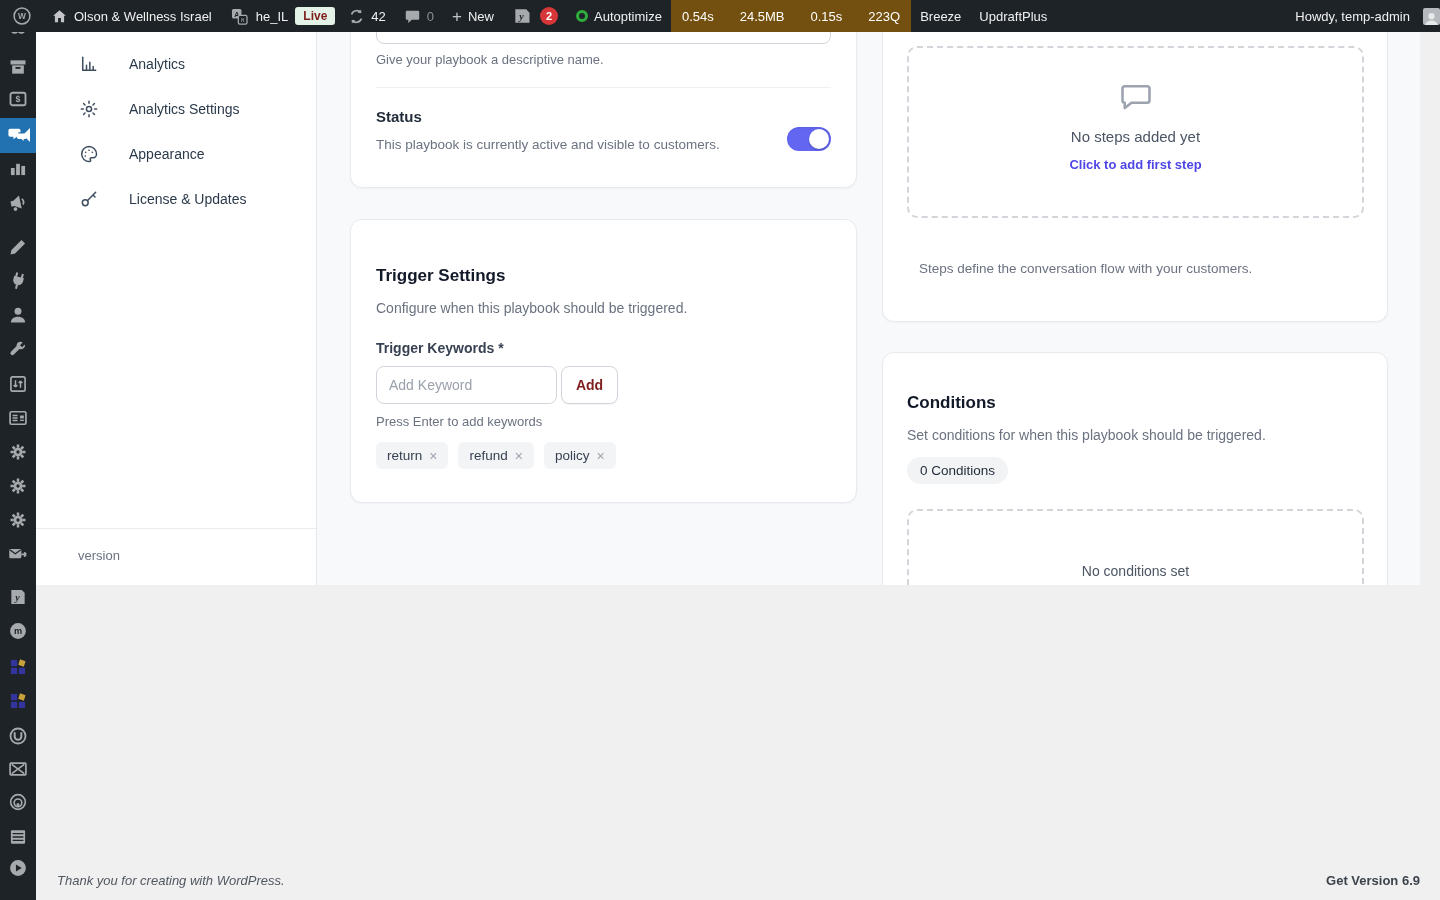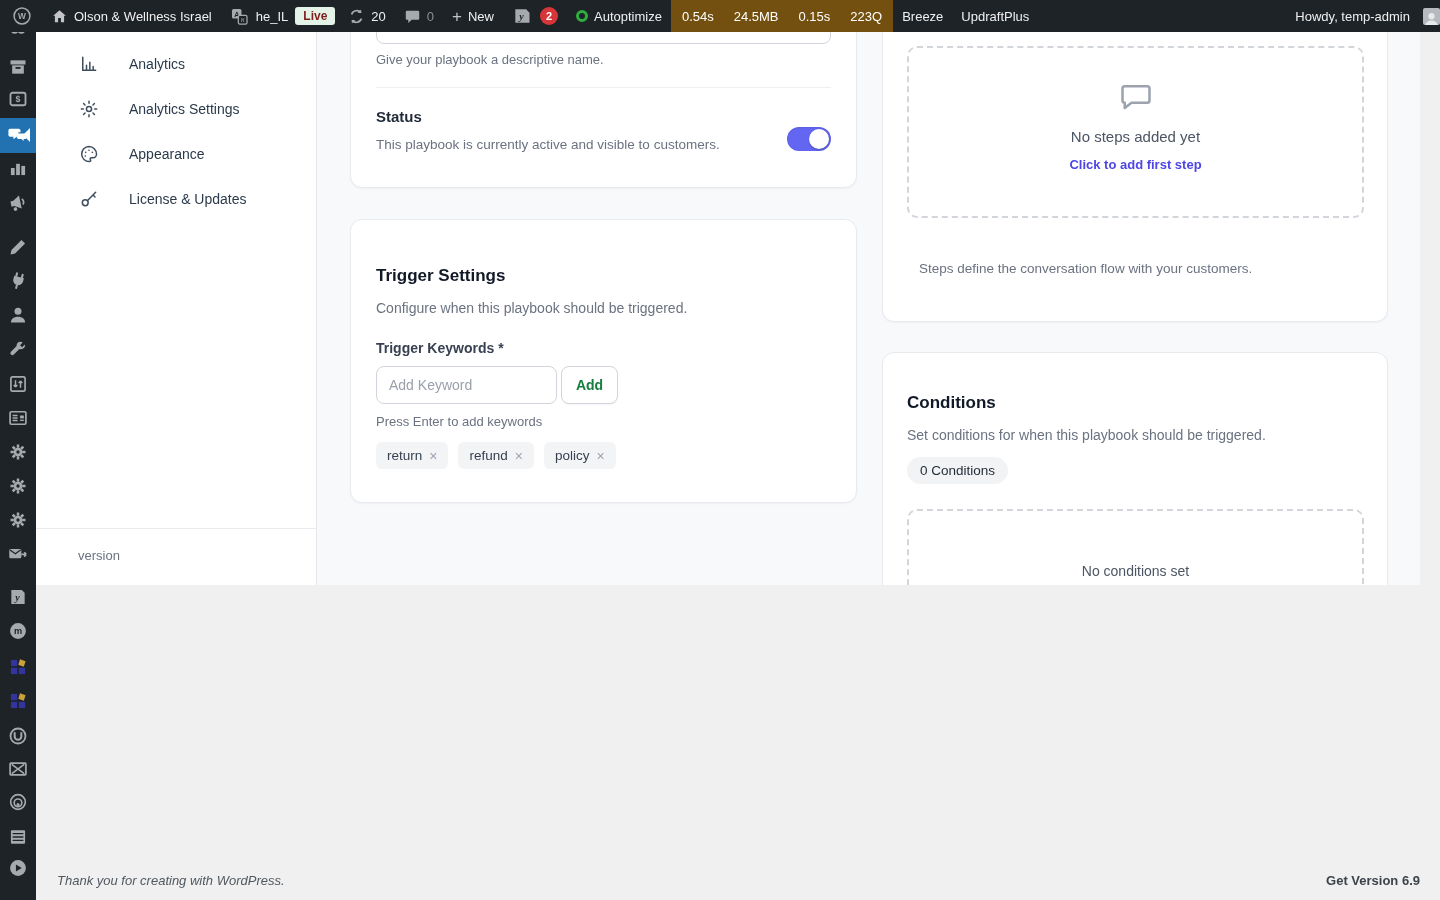--- a/index.html
+++ b/index.html
@@ -25,21 +25,21 @@
   .live {
     background:#e3f3e7; color:#7f1d1d; font-weight:700; font-size:12px;
     padding:2px 8px; border-radius:3px; margin:0 4px 0 -2px;
   }
   .redbadge {
     background:#d63638; color:#fff; width:18px; height:18px; border-radius:50%;
     display:inline-flex; align-items:center; justify-content:center;
     font-size:11px; font-weight:700; margin-left:2px;
   }
   .greenring { width:12px; height:12px; border-radius:50%; border:3px solid #2fae3e; background:transparent; }
-  .qm { background:#73500f; color:#fff; gap:20px; padding:0 11px; height:32px; }
+  .qm { background:#73500f; color:#fff; gap:26px; padding:0 11px; height:32px; }
   .avatar {
     width:17px; height:17px; background:#b6babe; border-radius:2px; margin-left:7px;
     display:inline-flex; align-items:flex-end; justify-content:center; overflow:hidden;
   }
 
   
   #sidebar {
     position:absolute; left:0; top:0; width:36px; height:900px;
     background:#1d2327; z-index:20;
   }
@@ -99,21 +99,21 @@
   .card-desc { margin-top:14px; font-size:14px; color:#6b7280; }
   .field-label { margin-top:24px; font-size:14px; font-weight:700; color:#374151; }
   .kw-row { margin-top:10px; display:flex; gap:4px; }
   .kw-input {
     width:181px; height:38px; border:1px solid #d1d5db; border-radius:8px; padding:0 12px;
     font-size:14px; color:#1f2937; font-family:"Liberation Sans", sans-serif;
   }
   .kw-input::placeholder { color:#9aa1ab; }
   .add-btn {
     width:57px; height:38px; border:1px solid #d1d5db; border-radius:8px; background:#fff;
-    font-size:14px; font-weight:600; color:#15803d; cursor:pointer;
+    font-size:14px; font-weight:600; color:#7f1d1d; cursor:pointer;
     font-family:"Liberation Sans", sans-serif; box-shadow:0 1px 1px rgba(16,24,40,.04);
   }
   .kw-hint { margin-top:10px; font-size:13px; color:#6b7280; }
   .chips { margin-top:13px; display:flex; gap:10px; }
   .chip {
     background:#f3f4f6; border-radius:6px; height:27px; padding:0 11px;
     display:inline-flex; align-items:center; gap:7px; font-size:13.5px; color:#374151;
   }
   .chip .x { color:#9ca3af; font-size:14px; cursor:pointer; line-height:1; }
 
@@ -466,21 +466,21 @@
   <span class="live">Live</span>
   <div class="ab-item">
     <span>
       <svg width="17" height="17" viewBox="0 0 24 24" fill="none" stroke="#a7aaad" stroke-width="2.4">
         <path d="M5 9a8 8 0 0 1 13.5-2.5"></path>
           <path d="M19 15a8 8 0 0 1-13.5 2.5"></path>
         <path d="M18.5 2v5h-5" stroke-width="0" fill="#a7aaad" d2=""></path>
         <path d="M5.5 22v-5h5" stroke-width="0" fill="#a7aaad"></path>
       </svg>
     </span>
-    <span>20</span>
+    <span>42</span>
   </div>
   <div class="ab-item">
     <span>
       <svg width="17" height="17" viewBox="0 0 24 24" fill="#a7aaad">
           <path d="M4 4h16a1.5 1.5 0 0 1 1.5 1.5V15a1.5 1.5 0 0 1-1.5 1.5h-9L6 21v-4.5H4A1.5 1.5 0 0 1 2.5 15V5.5A1.5 1.5 0 0 1 4 4z"></path>
         </svg>
     </span>
     <span class="ab-dim">0</span>
   </div>
   <div class="ab-item">

